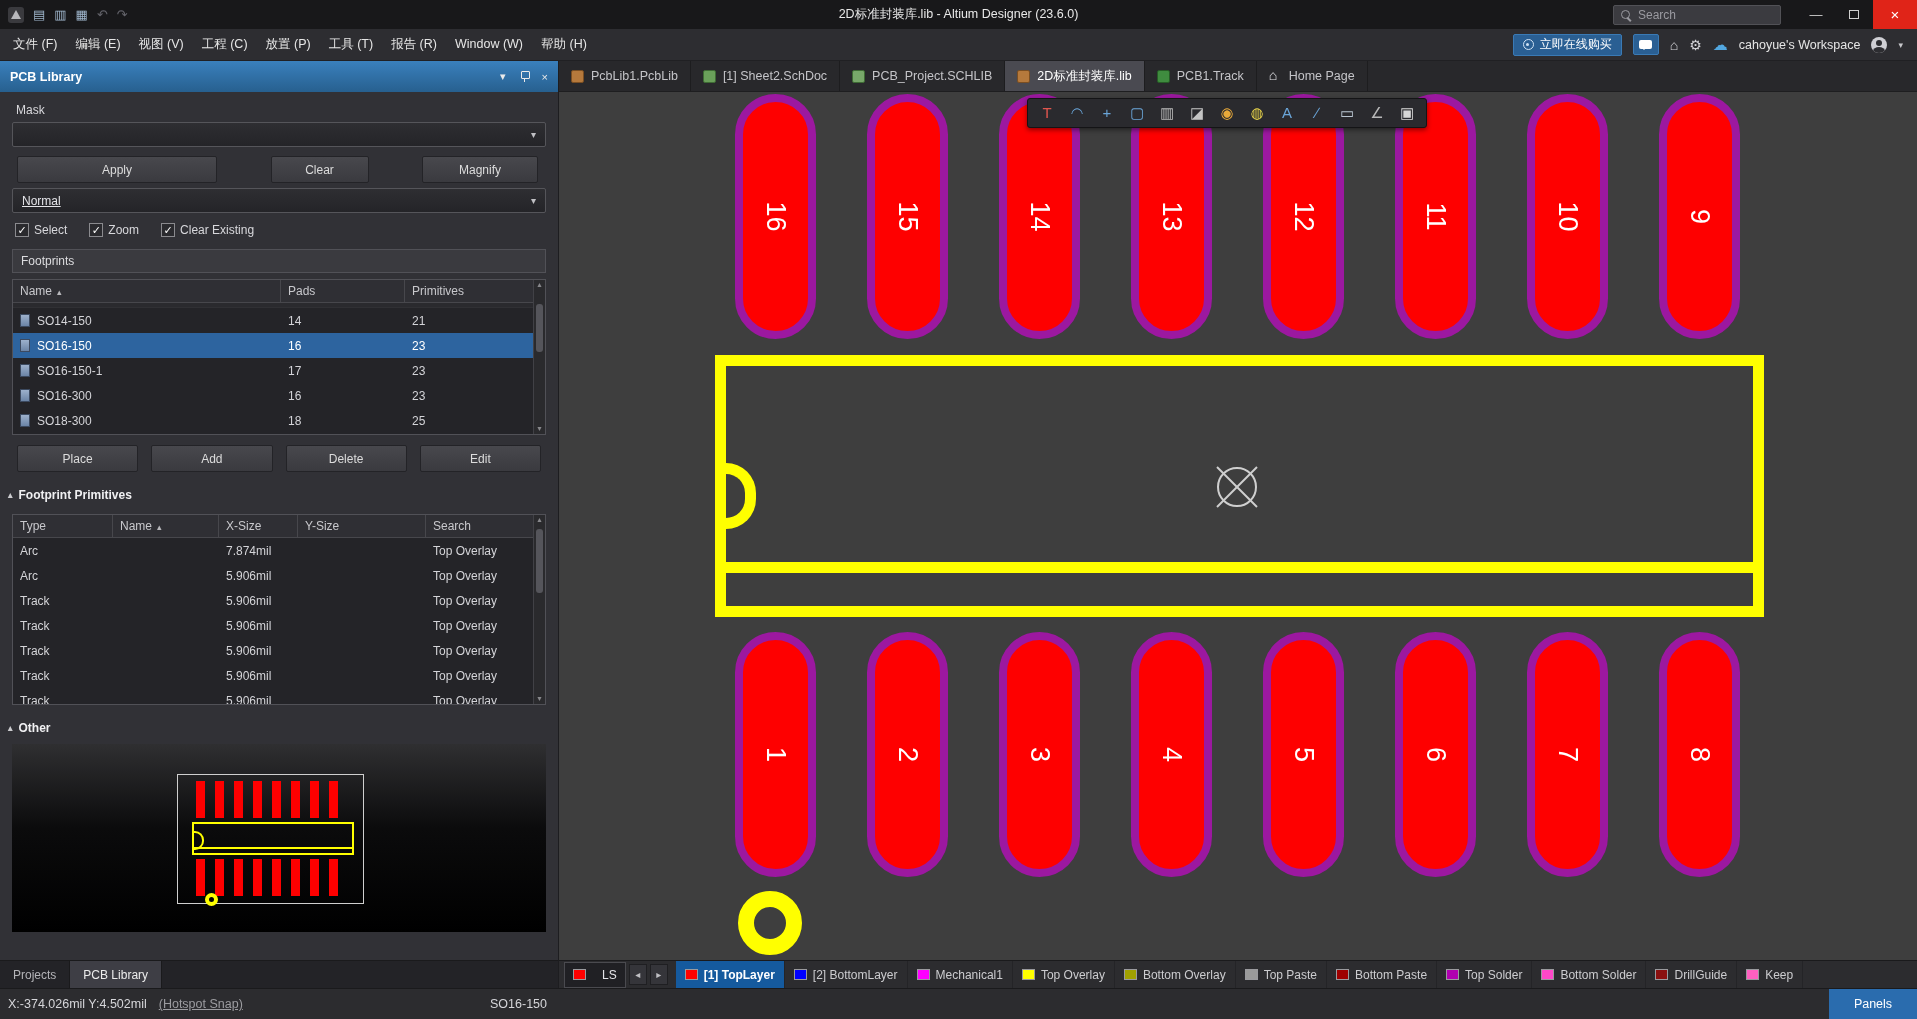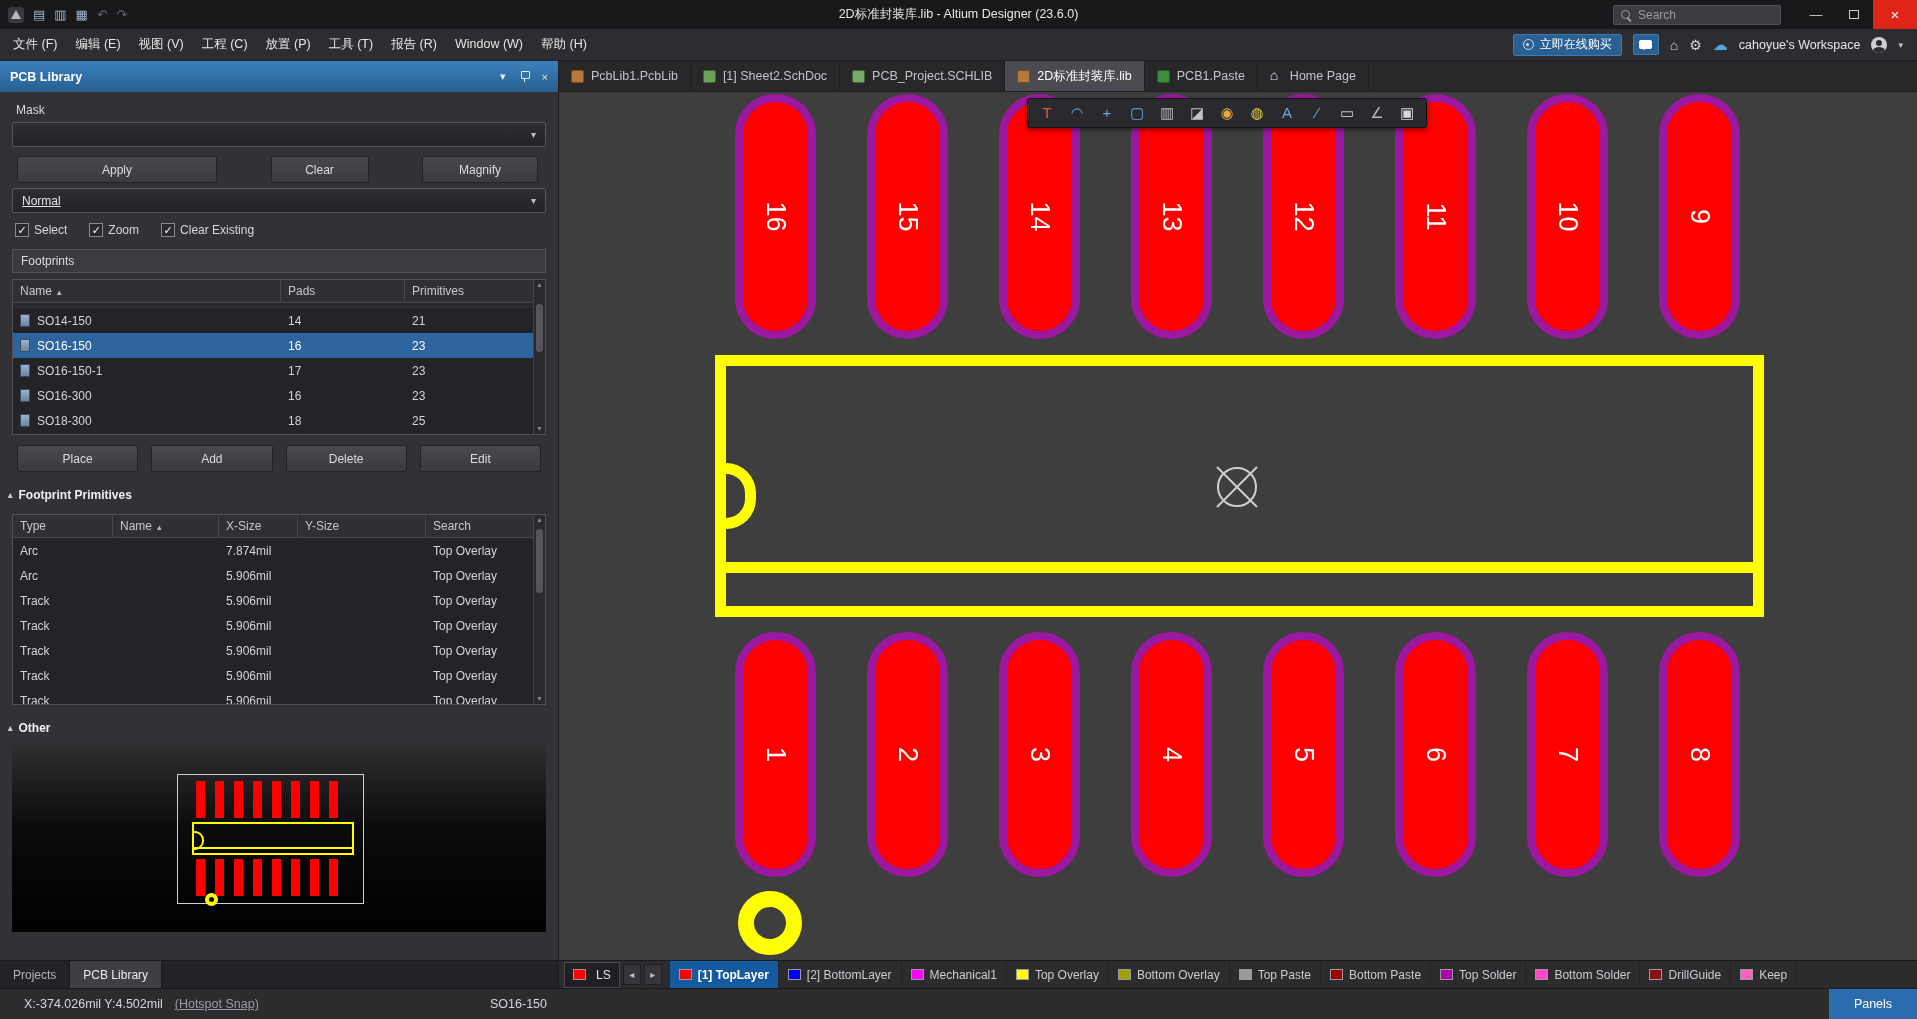--- a/index.html
+++ b/index.html
@@ -136,30 +136,30 @@
   .pad { width:81px; height:245px; background:#fe0000; border:8px solid #9c18a0; border-radius:45px; display:flex; align-items:center; justify-content:center; }
   .pad-num { color:#fff; font-size:27px; transform:rotate(90deg); }
   .body-outline { position:absolute; left:156px; top:263px; width:1049px; height:262px; border:11px solid #ffff00; }
   .body-outline::after { content:""; position:absolute; left:0; right:0; bottom:33px; height:11px; background:#ffff00; }
   .notch { position:absolute; left:0; top:97px; width:30px; height:66px; border:11px solid #ffff00; border-left:none; border-radius:0 33px 33px 0; }
   .origin { position:absolute; left:650px; top:367px; }
   .pin1-ring { position:absolute; left:179px; top:799px; width:64px; height:64px; border:16px solid #ffff00; border-radius:50%; }
 
   
   .layer-bar { height:28px; flex:0 0 28px; background:#2c2c2f; border-top:1px solid #1a1a1c; display:flex; align-items:center; font-size:12px; }
-  .ls-chip { display:flex; align-items:center; gap:10px; background:#202024; border:1px solid #4a4a4f; height:21px; padding:12px 8px; margin-left:5px; color:#e4e4e8; }
+  .ls-chip { display:flex; align-items:center; gap:16px; background:#202024; border:1px solid #4a4a4f; height:21px; padding:12px 8px; margin-left:5px; color:#e4e4e8; }
   .swatch { width:13px; height:11px; border:1px solid #9a9a9e; display:inline-block; flex:0 0 13px; }
   .nav-btn { width:18px; height:21px; background:#35353a; border:1px solid #1f1f22; color:#c0c0c4; font-size:10px; display:flex; align-items:center; justify-content:center; margin-left:3px; }
   .layer-tabs { display:flex; align-items:stretch; height:100%; margin-left:8px; }
   .layer-tab { display:flex; align-items:center; gap:6px; padding:0 9px; color:#cccccf; border-right:1px solid #242427; white-space:nowrap; }
   .layer-tab.active { background:#155a9e; color:#fff; font-weight:bold; }
 
   
   .statusbar { height:31px; flex:0 0 31px; background:#2c2c2f; border-top:1px solid #1a1a1c; display:flex; align-items:center; position:relative; font-size:12.5px; color:#d6d6da; }
-  .coords { margin-left:24px; white-space:nowrap;text-align:right; }
+  .coords { margin-left:8px; white-space:nowrap;text-align:right; }
   .snap { margin-left:12px; color:#9c9ca0; white-space:nowrap;text-decoration:underline; }
   .sb-name { position:absolute; left:490px; color:#d6d6da; }
   .panels-btn { position:absolute; right:0; top:0; bottom:0; width:88px; background:#2a6cae; color:#fff; border:none; font-size:12.5px; }
 </style>
 </head>
 <body>
 
 <div class="app">
 
   <header class="titlebar">
@@ -468,21 +468,21 @@
             <span>PCB_Project.SCHLIB</span>
           </div>
 
           <div class="doc-tab active">
             <span class="doc-icon" data-icon="pcblib"></span>
             <span>2D标准封装库.lib</span>
           </div>
 
           <div class="doc-tab">
             <span class="doc-icon" data-icon="pcbdoc"></span>
-            <span>PCB1.Paste</span>
+            <span>PCB1.Track</span>
           </div>
 
           <div class="doc-tab">
             <span class="doc-icon" data-icon="home"></span>
             <span>Home Page</span>
           </div>
         </div>
 
       <div class="canvas">
 

